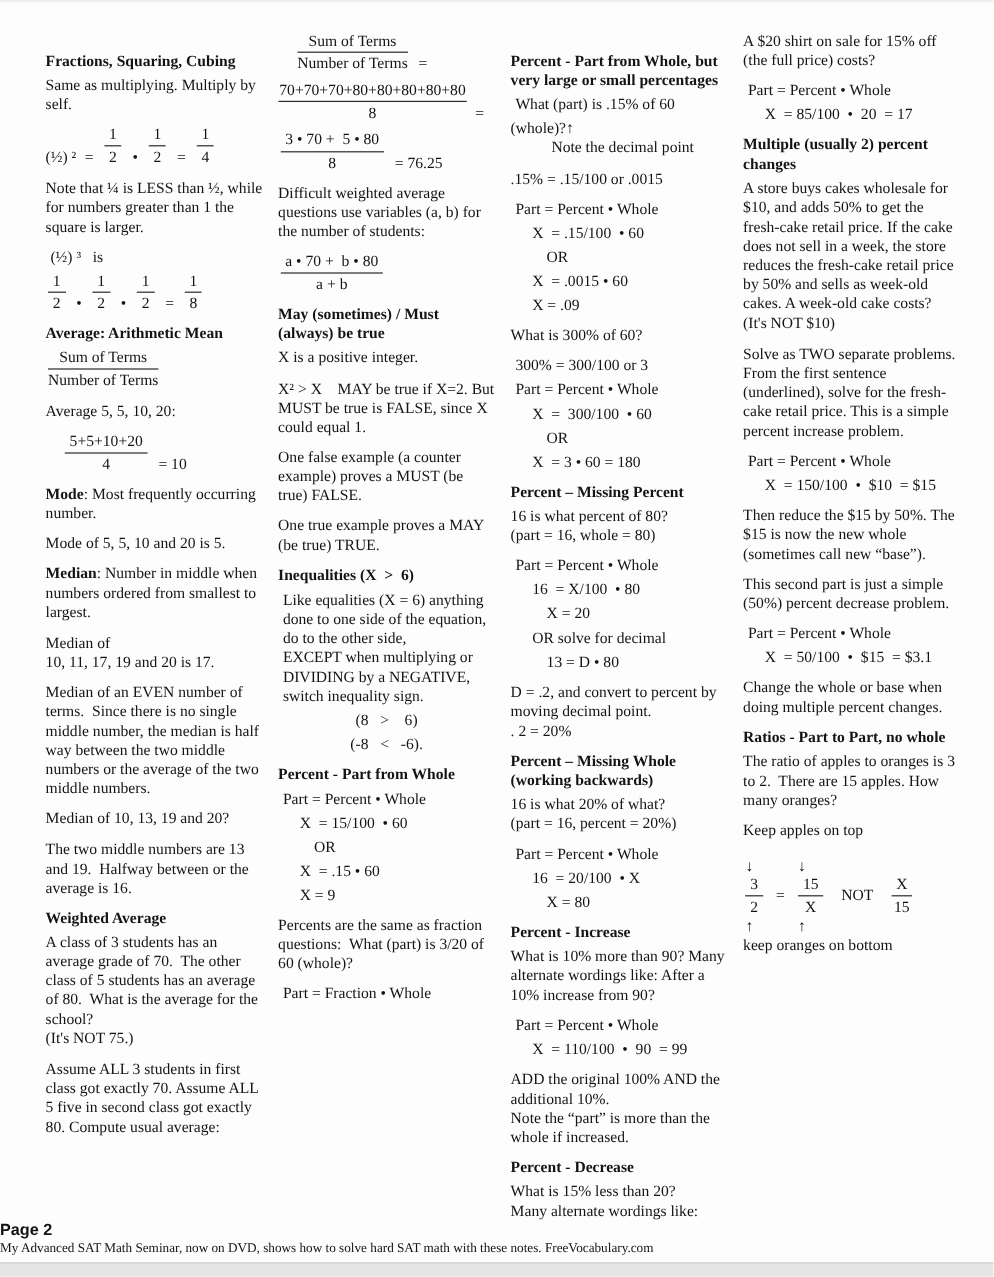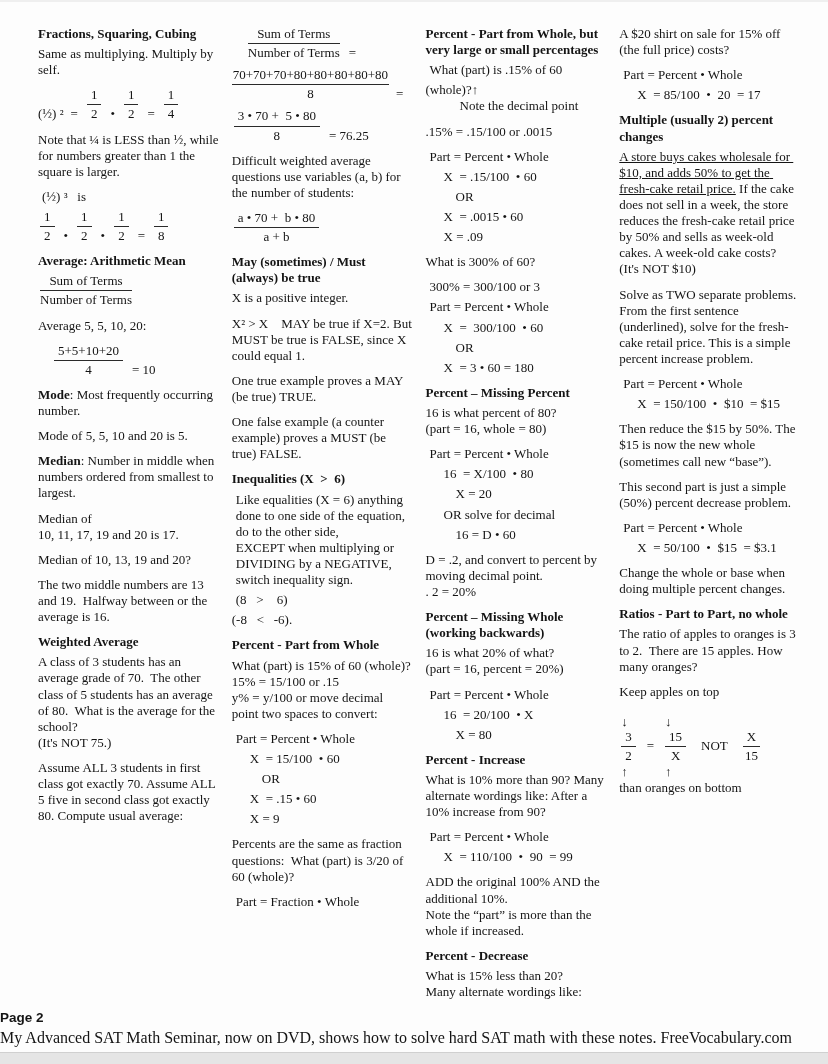--- a/index.html
+++ b/index.html
@@ -7,42 +7,42 @@
     width:828px;height:1064px;overflow:hidden;position:relative;
     background:#fdfdfd;color:#141414;
     font-family:"Liberation Serif",serif;font-size:13px;line-height:1.24;
   }
   .page{
     padding:26px 28px 0 38px;
     display:grid;grid-template-columns:repeat(4,1fr);column-gap:13px;
   }
   .col{min-width:0}
   .h{font-weight:bold;margin:5px 0 4px;white-space:pre-wrap}
-  .h.first{margin-top:0}
+  .h.first{margin-top:17px}
   p{margin:0 0 9px;white-space:pre-wrap}
   .fl{margin:4px;white-space:pre-wrap}
   .ind{padding-left:14px}
   .ind2{padding-left:26px}
   .grp{margin-bottom:9px}
-  .ctr{text-align:left}
+  .ctr{text-align:center}
   .notectr{padding-left:34px}
-  .ul{text-decoration:underline}
+  .ul{}
   .frac{display:inline-block;vertical-align:middle;text-align:center;padding:0 2px}
   .frac .num{display:block;border-bottom:1px solid #2a2a2a;padding:0 4px 1px}
   .frac .den{display:block;padding-top:1px}
   .eq{display:flex;align-items:flex-end;gap:7px;margin:0 0 9px;white-space:pre-wrap}
   .eq.tight{margin-bottom:6px}
   .arrowline{display:flex;}
   .ratio{display:flex;align-items:center;gap:9px;margin:0 0 2px}
   .rcol{display:inline-flex;flex-direction:column;align-items:flex-start}
   .rcol .arr{line-height:1;padding:0 0 1px 2px}
   .rcol .arr.up{padding:1px 0 0 2px}
   .footer{position:absolute;left:0;right:0;bottom:16px;text-align:left}
   .footer .pg{font-family:"Liberation Sans",sans-serif;font-weight:bold;font-size:13.5px;margin:0 0 1px}
-  .footer .tag{font-size:16px;margin:0}
+  .footer .tag{font-size:11px;margin:0}
   .bottomband{position:absolute;left:0;right:0;bottom:0;height:11px;background:#e5e5e5;border-top:1px solid #d0d0d0}
   .topedge{position:absolute;top:0;left:0;right:0;height:2px;background:#efefef}
 </style>
 </head>
 <body>
 
 <div class="topedge"></div>
 
 <div class="page">
 
@@ -82,20 +82,21 @@
     <div class="eq ind">
       <span class="frac"><span class="num">5+5+10+20</span><span class="den">4</span></span>
       <span>= 10</span>
     </div>
 
     <p><b>Mode</b><span>: Most frequently occurring number.</span></p>
     <p>Mode of 5, 5, 10 and 20 is 5.</p>
     <p><b>Median</b><span>: Number in middle when numbers ordered from smallest to largest.</span></p>
     <p>Median of
 10, 11, 17, 19 and 20 is 17.</p>
+    <p>Median of an EVEN number of terms.  Since there is no single middle number, the median is half way between the two middle numbers or the average of the two middle numbers.</p>
     <p>Median of 10, 13, 19 and 20?</p>
     <p>The two middle numbers are 13 and 19.  Halfway between or the average is 16.</p>
 
     <div class="h">Weighted Average</div>
     <p>A class of 3 students has an average grade of 70.  The other class of 5 students has an average of 80.  What is the average for the school?
 (It's NOT 75.)</p>
     <p>Assume ALL 3 students in first class got exactly 70. Assume ALL 5 five in second class got exactly 80. Compute usual average:</p>
   </div>
 
   <div class="col">
@@ -113,33 +114,30 @@
     </div>
 
     <p>Difficult weighted average questions use variables (a, b) for the number of students:</p>
     <div class="eq">
       <span class="frac"><span class="num">a • 70 +  b • 80</span><span class="den">a + b</span></span>
     </div>
 
     <div class="h">May (sometimes) / Must (always) be true</div>
     <p>X is a positive integer.</p>
     <p>X² &gt; X    MAY be true if X=2. But MUST be true is FALSE, since X could equal 1.</p>
+    <p>One false example (a counter example) proves a MUST (be true) FALSE.</p>
     <p>One true example proves a MAY (be true) TRUE.</p>
-    <p>One false example (a counter example) proves a MUST (be true) FALSE.</p>
 
     <div class="h">Inequalities (X  &gt;  6)</div>
     <p class="fl">Like equalities (X = 6) anything done to one side of the equation, do to the other side,
 EXCEPT when multiplying or DIVIDING by a NEGATIVE, switch inequality sign.</p>
     <p class="fl ctr">(8   &gt;    6)</p>
     <p class="ctr">(-8   &lt;   -6).</p>
 
     <div class="h">Percent - Part from Whole</div>
-    <p>What (part) is 15% of 60 (whole)?
-15% = 15/100 or .15
-y% = y/100 or move decimal point two spaces to convert:</p>
     <div class="grp">
       <p class="fl">Part = Percent • Whole</p>
       <p class="fl ind">X  = 15/100  • 60</p>
       <p class="fl ind2">OR</p>
       <p class="fl ind">X  = .15 • 60</p>
       <p class="fl ind">X = 9</p>
     </div>
     <p>Percents are the same as fraction questions:  What (part) is 3/20 of 60 (whole)?</p>
     <p class="fl">Part = Fraction • Whole</p>
   </div>
@@ -170,21 +168,21 @@
     </div>
 
     <div class="h">Percent – Missing Percent</div>
     <p>16 is what percent of 80?
 (part = 16, whole = 80)</p>
     <div class="grp">
       <p class="fl">Part = Percent • Whole</p>
       <p class="fl ind">16  = X/100  • 80</p>
       <p class="fl ind2">X = 20</p>
       <p class="fl ind">OR solve for decimal</p>
-      <p class="fl ind2">16 = D • 60</p>
+      <p class="fl ind2">13 = D • 80</p>
     </div>
     <p>D = .2, and convert to percent by moving decimal point.
 . 2 = 20%</p>
 
     <div class="h">Percent – Missing Whole (working backwards)</div>
     <p>16 is what 20% of what?
 (part = 16, percent = 20%)</p>
     <div class="grp">
       <p class="fl">Part = Percent • Whole</p>
       <p class="fl ind">16  = 20/100  • X</p>
@@ -249,21 +247,21 @@
             <span class="den">X</span>
           </span>
         <span class="arr up">↑</span>
       </span>
       <span style="padding:0 4px">NOT</span>
       <span class="frac">
           <span class="num">X</span>
           <span class="den">15</span>
         </span>
     </div>
-    <p>than oranges on bottom</p>
+    <p>keep oranges on bottom</p>
   </div>
 </div>
 
 <div class="footer">
   <p class="pg">Page 2</p>
   <p class="tag">My Advanced SAT Math Seminar, now on DVD, shows how to solve hard SAT math with these notes. FreeVocabulary.com</p>
 </div>
 <div class="bottomband"></div>
 
 </body></html>

